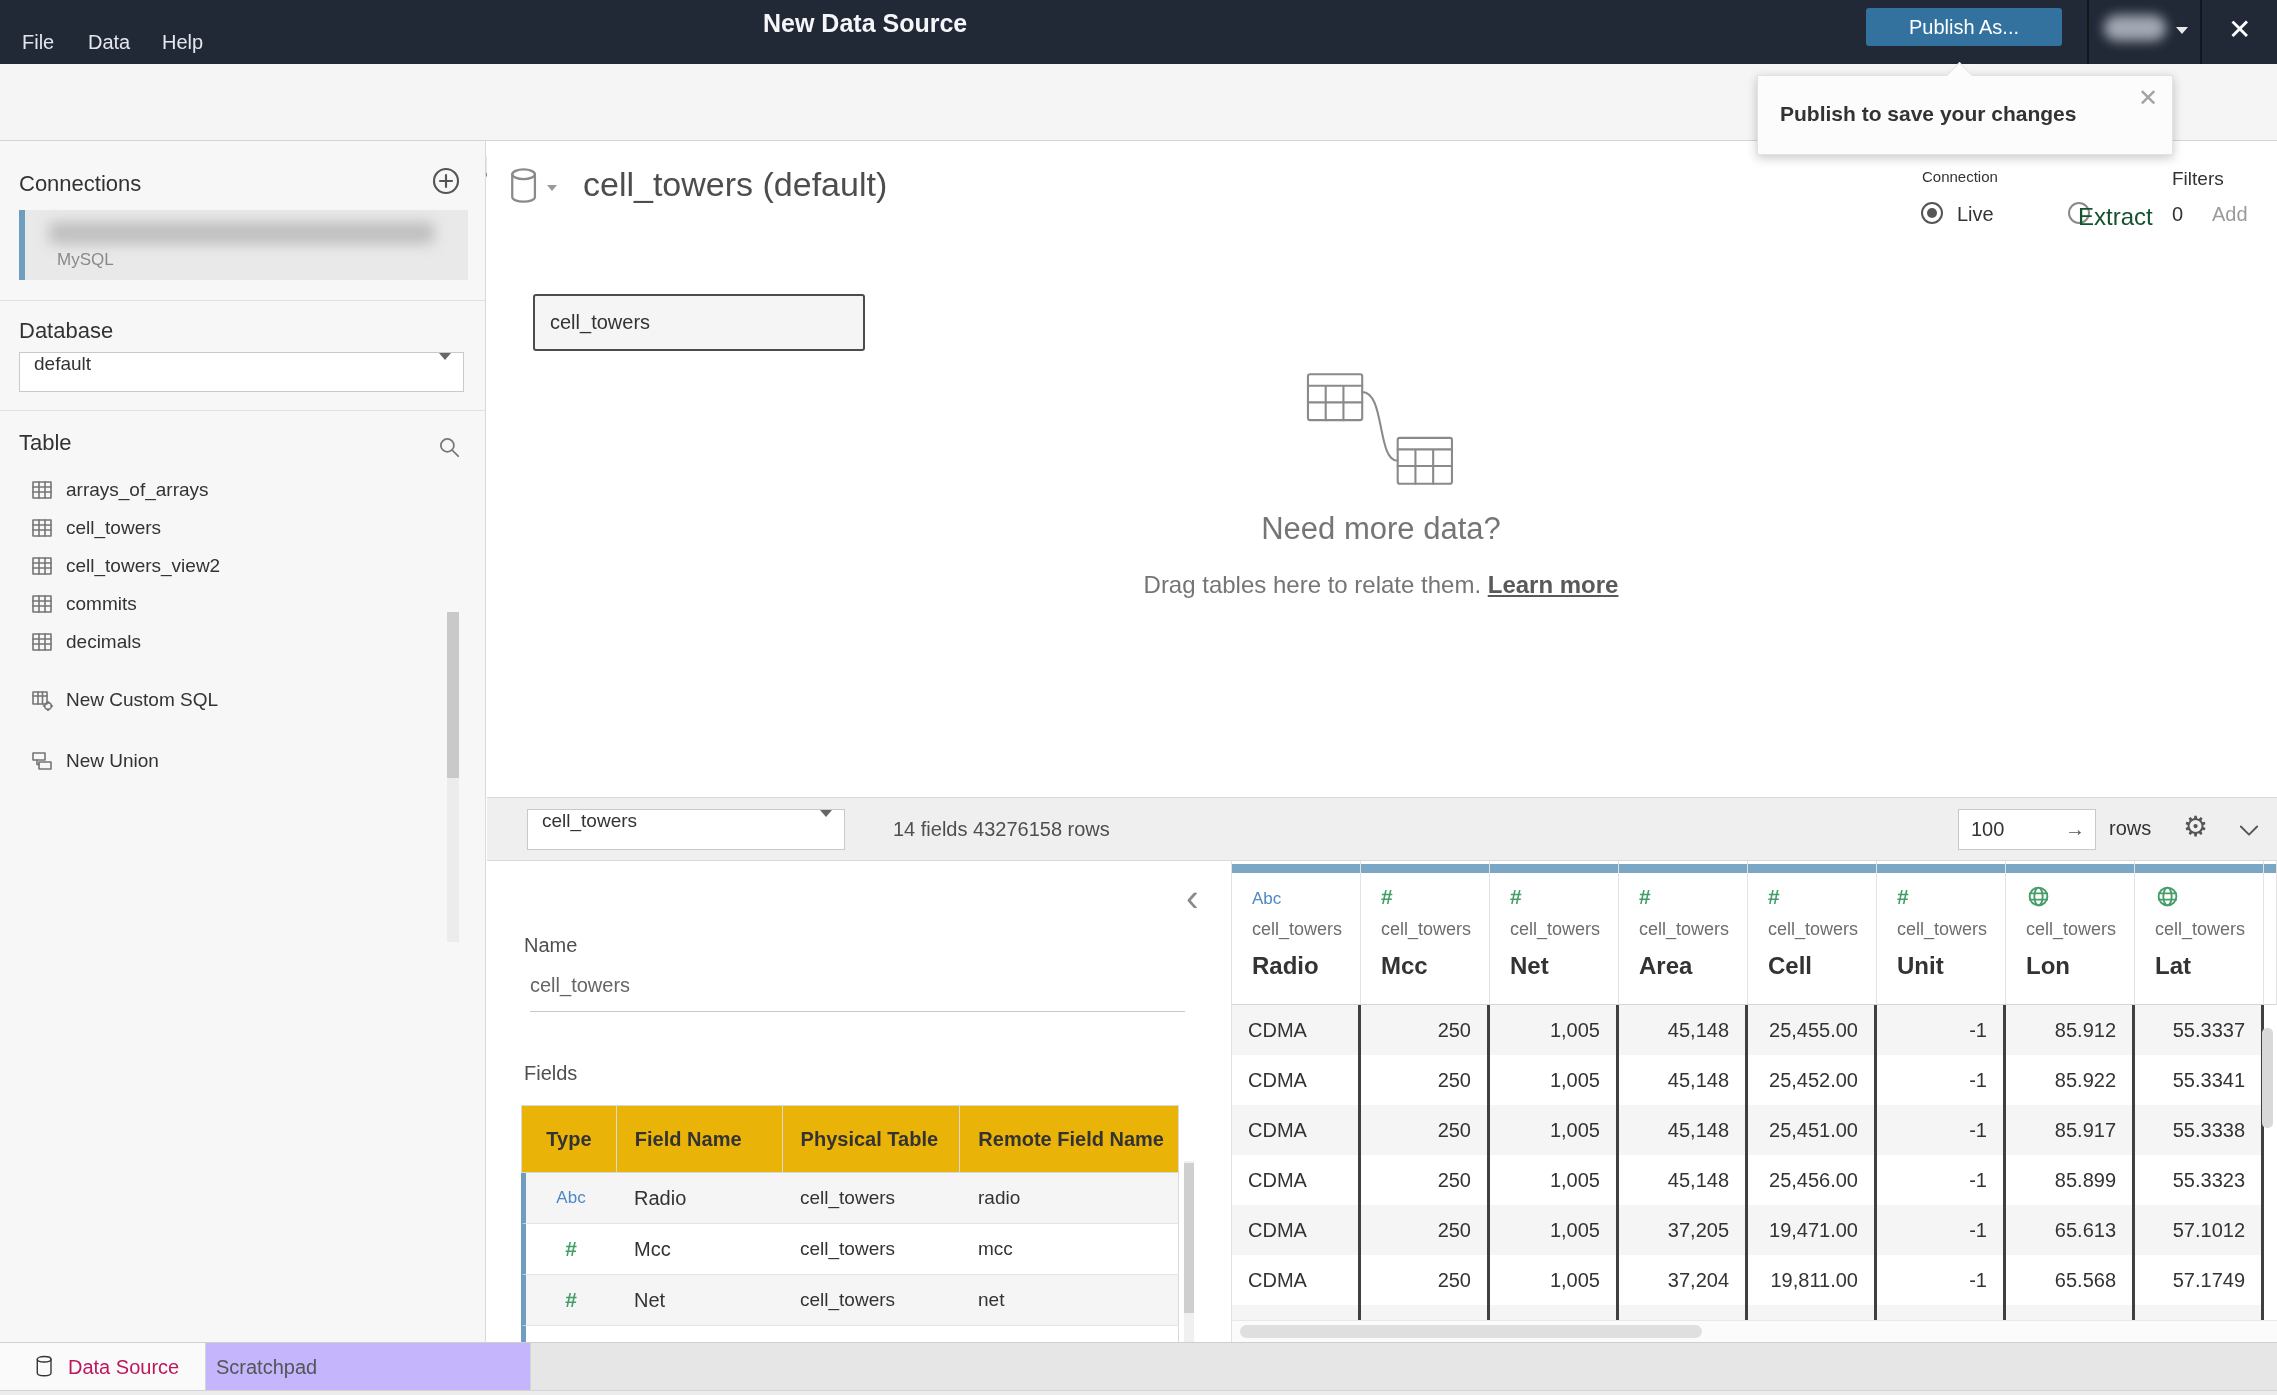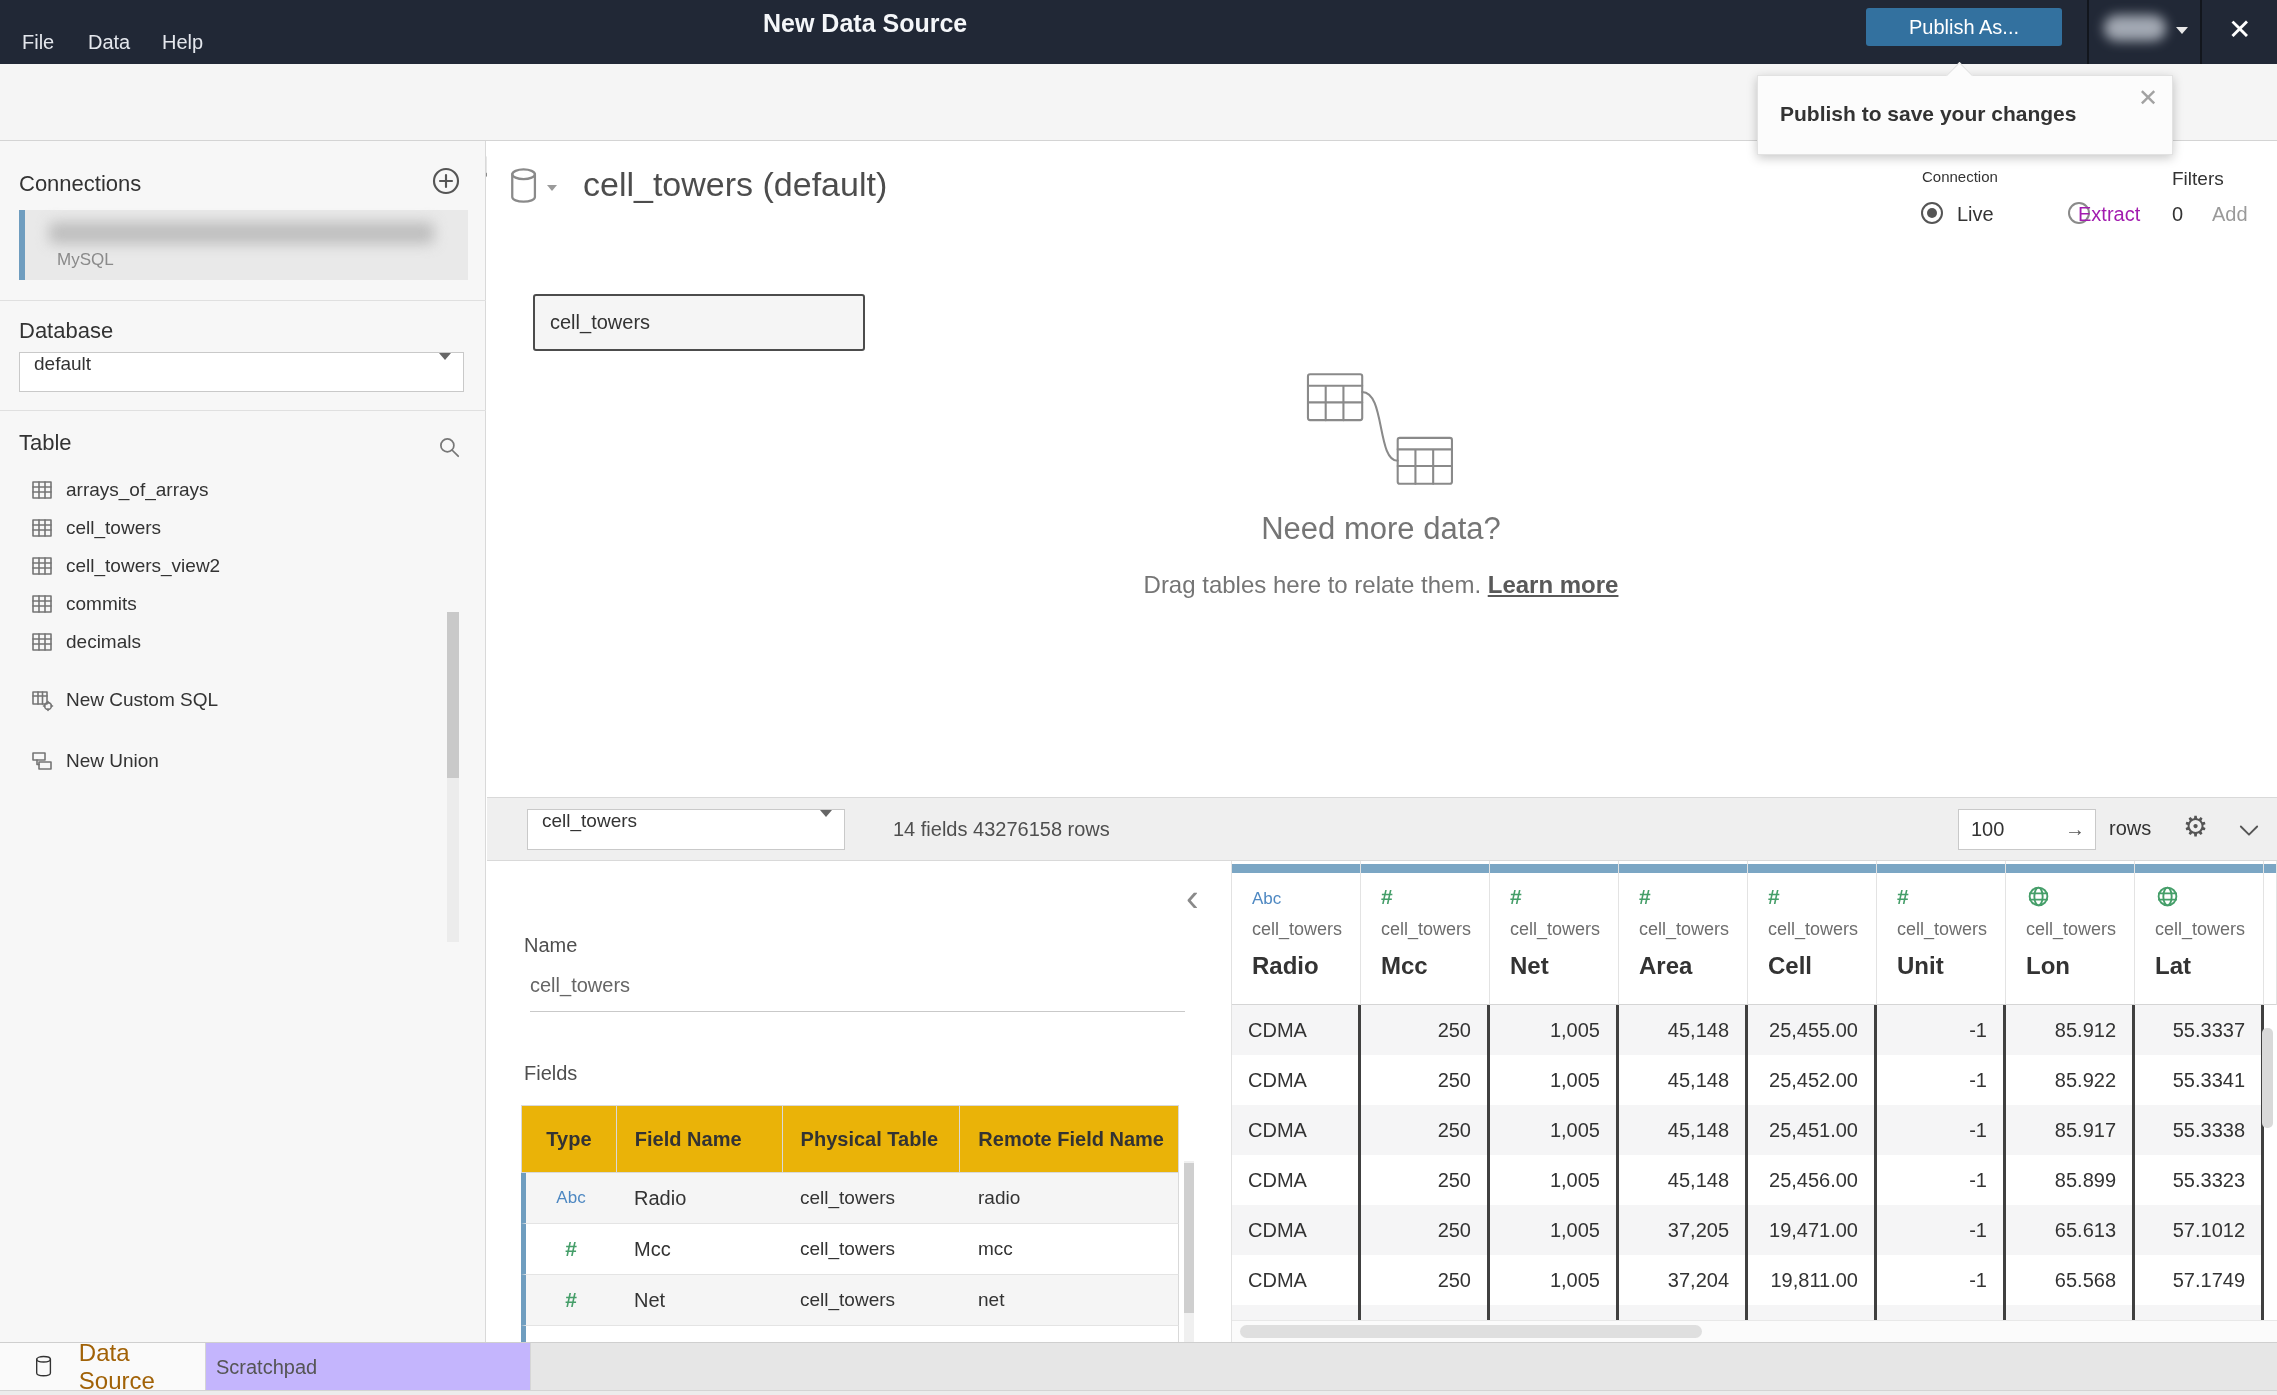--- a/index.html
+++ b/index.html
@@ -118,21 +118,21 @@
       font-size:20px;color:#333;text-align:right;padding-right:16px;overflow:hidden}
   .gc.txt{text-align:left;padding-left:16px;padding-right:0}
   .gfill{width:13px}
   #hscroll{left:1232px;top:1320px;width:1045px;height:22px;background:#fbfbfb;border-top:1px solid #e8e8e8;box-sizing:border-box;z-index:5}
   #hthumb{position:absolute;left:8px;top:4px;width:462px;height:13px;background:#dfdfdf;border-radius:7px}
   #vthumb{left:2262px;top:1028px;width:11px;height:100px;background:#d9d9d9;border-radius:5px;z-index:5}
   
   #tabbar{left:0;top:1342px;width:2277px;height:48px;background:#e6e6e6;border-top:1px solid #cfcfcf;box-sizing:border-box}
   #tab-ds{position:absolute;left:0;top:0;width:206px;height:48px;background:#fafafa;border-right:1px solid #d4d4d4;
           box-sizing:border-box;display:flex;align-items:center}
-  #tab-ds .lbl{margin-left:24px;font-size:24px;color:#a16207}
+  #tab-ds .lbl{margin-left:12px;font-size:20px;color:#be185d}
   #tab-ds svg{margin-left:34px}
   #tab-sp{position:absolute;left:206px;top:0;width:325px;height:48px;background:#c4b5fd;border-right:1px solid #d6d6d6;
           box-sizing:border-box;display:flex;align-items:center}
   #tab-sp .lbl{margin-left:10px;font-size:20px;color:#555}
   #statusbar{left:0;top:1390px;width:2277px;height:5px;background:#ececec;border-top:1px solid #d4d4d4;box-sizing:border-box}
 </style>
 </head>
 <body>
 
 <div class="abs" id="titlebar">
@@ -332,21 +332,21 @@
     <ellipse cx="11" cy="5" rx="8" ry="3.4"></ellipse>
       <path d="M3 5 V21 c0 1.9 3.6 3.4 8 3.4 s8 -1.5 8 -3.4 V5"></path>
   </svg>
   <span class="caret sm abs" style="left:60px;top:44px"></span>
   <div id="ds-title">cell_towers (default)</div>
 
   <div class="abs" style="left:1435px;top:27px;font-size:15px;color:#333">Connection</div>
   <span class="radio sel abs" style="left:1434px;top:61px"></span>
   <div class="abs" style="left:1470px;top:62px;font-size:20px;color:#333">Live</div>
   <span class="radio abs" style="left:1555px;top:61px"></span>
-  <div class="abs" style="left:1591px;top:62px;font-size:20px;color:#a21caf">Extract</div>
+  <div class="abs" style="left:1591px;top:62px;font-size:24px;color:#14532d">Extract</div>
 
   <div class="abs" style="left:1685px;top:27px;font-size:19px;color:#333">Filters</div>
   <div class="abs" style="left:1685px;top:62px;font-size:20px;color:#333">0</div>
   <div class="abs" style="left:1725px;top:62px;font-size:20px;color:#9a9a9a">Add</div>
 
   <div id="table-card">
       <span>cell_towers</span>
     </div>
 
   <div id="empty">

